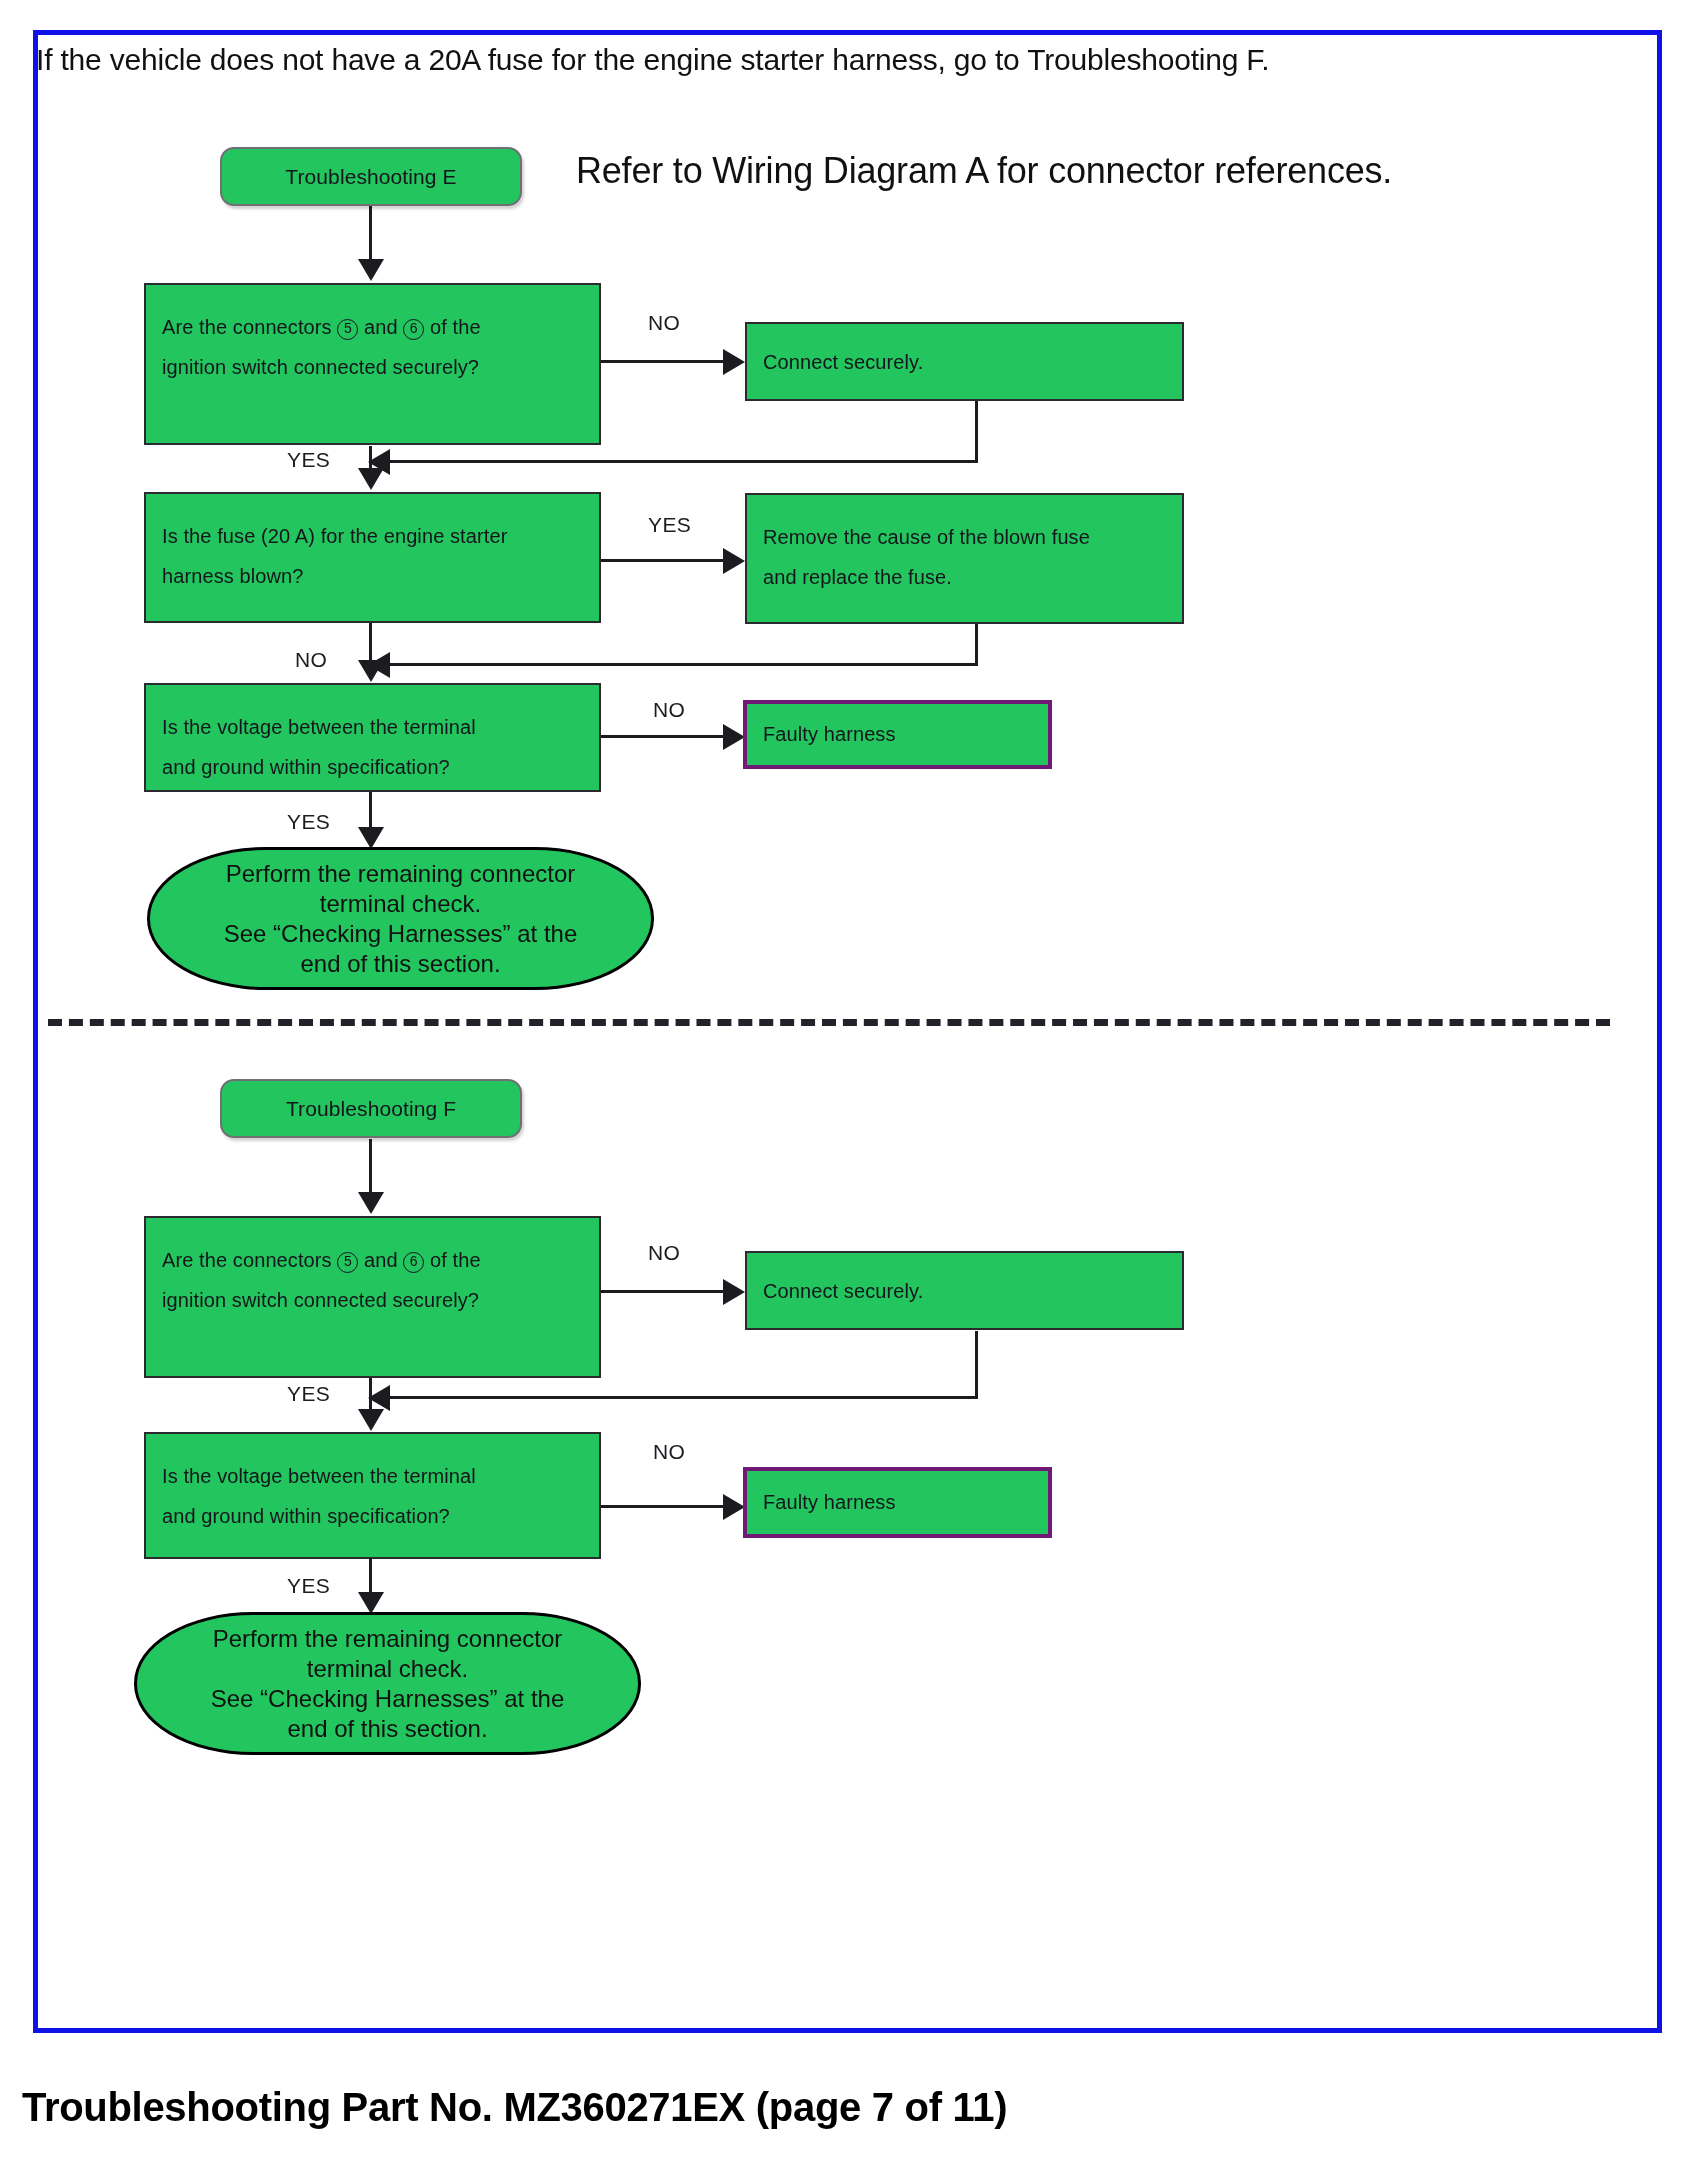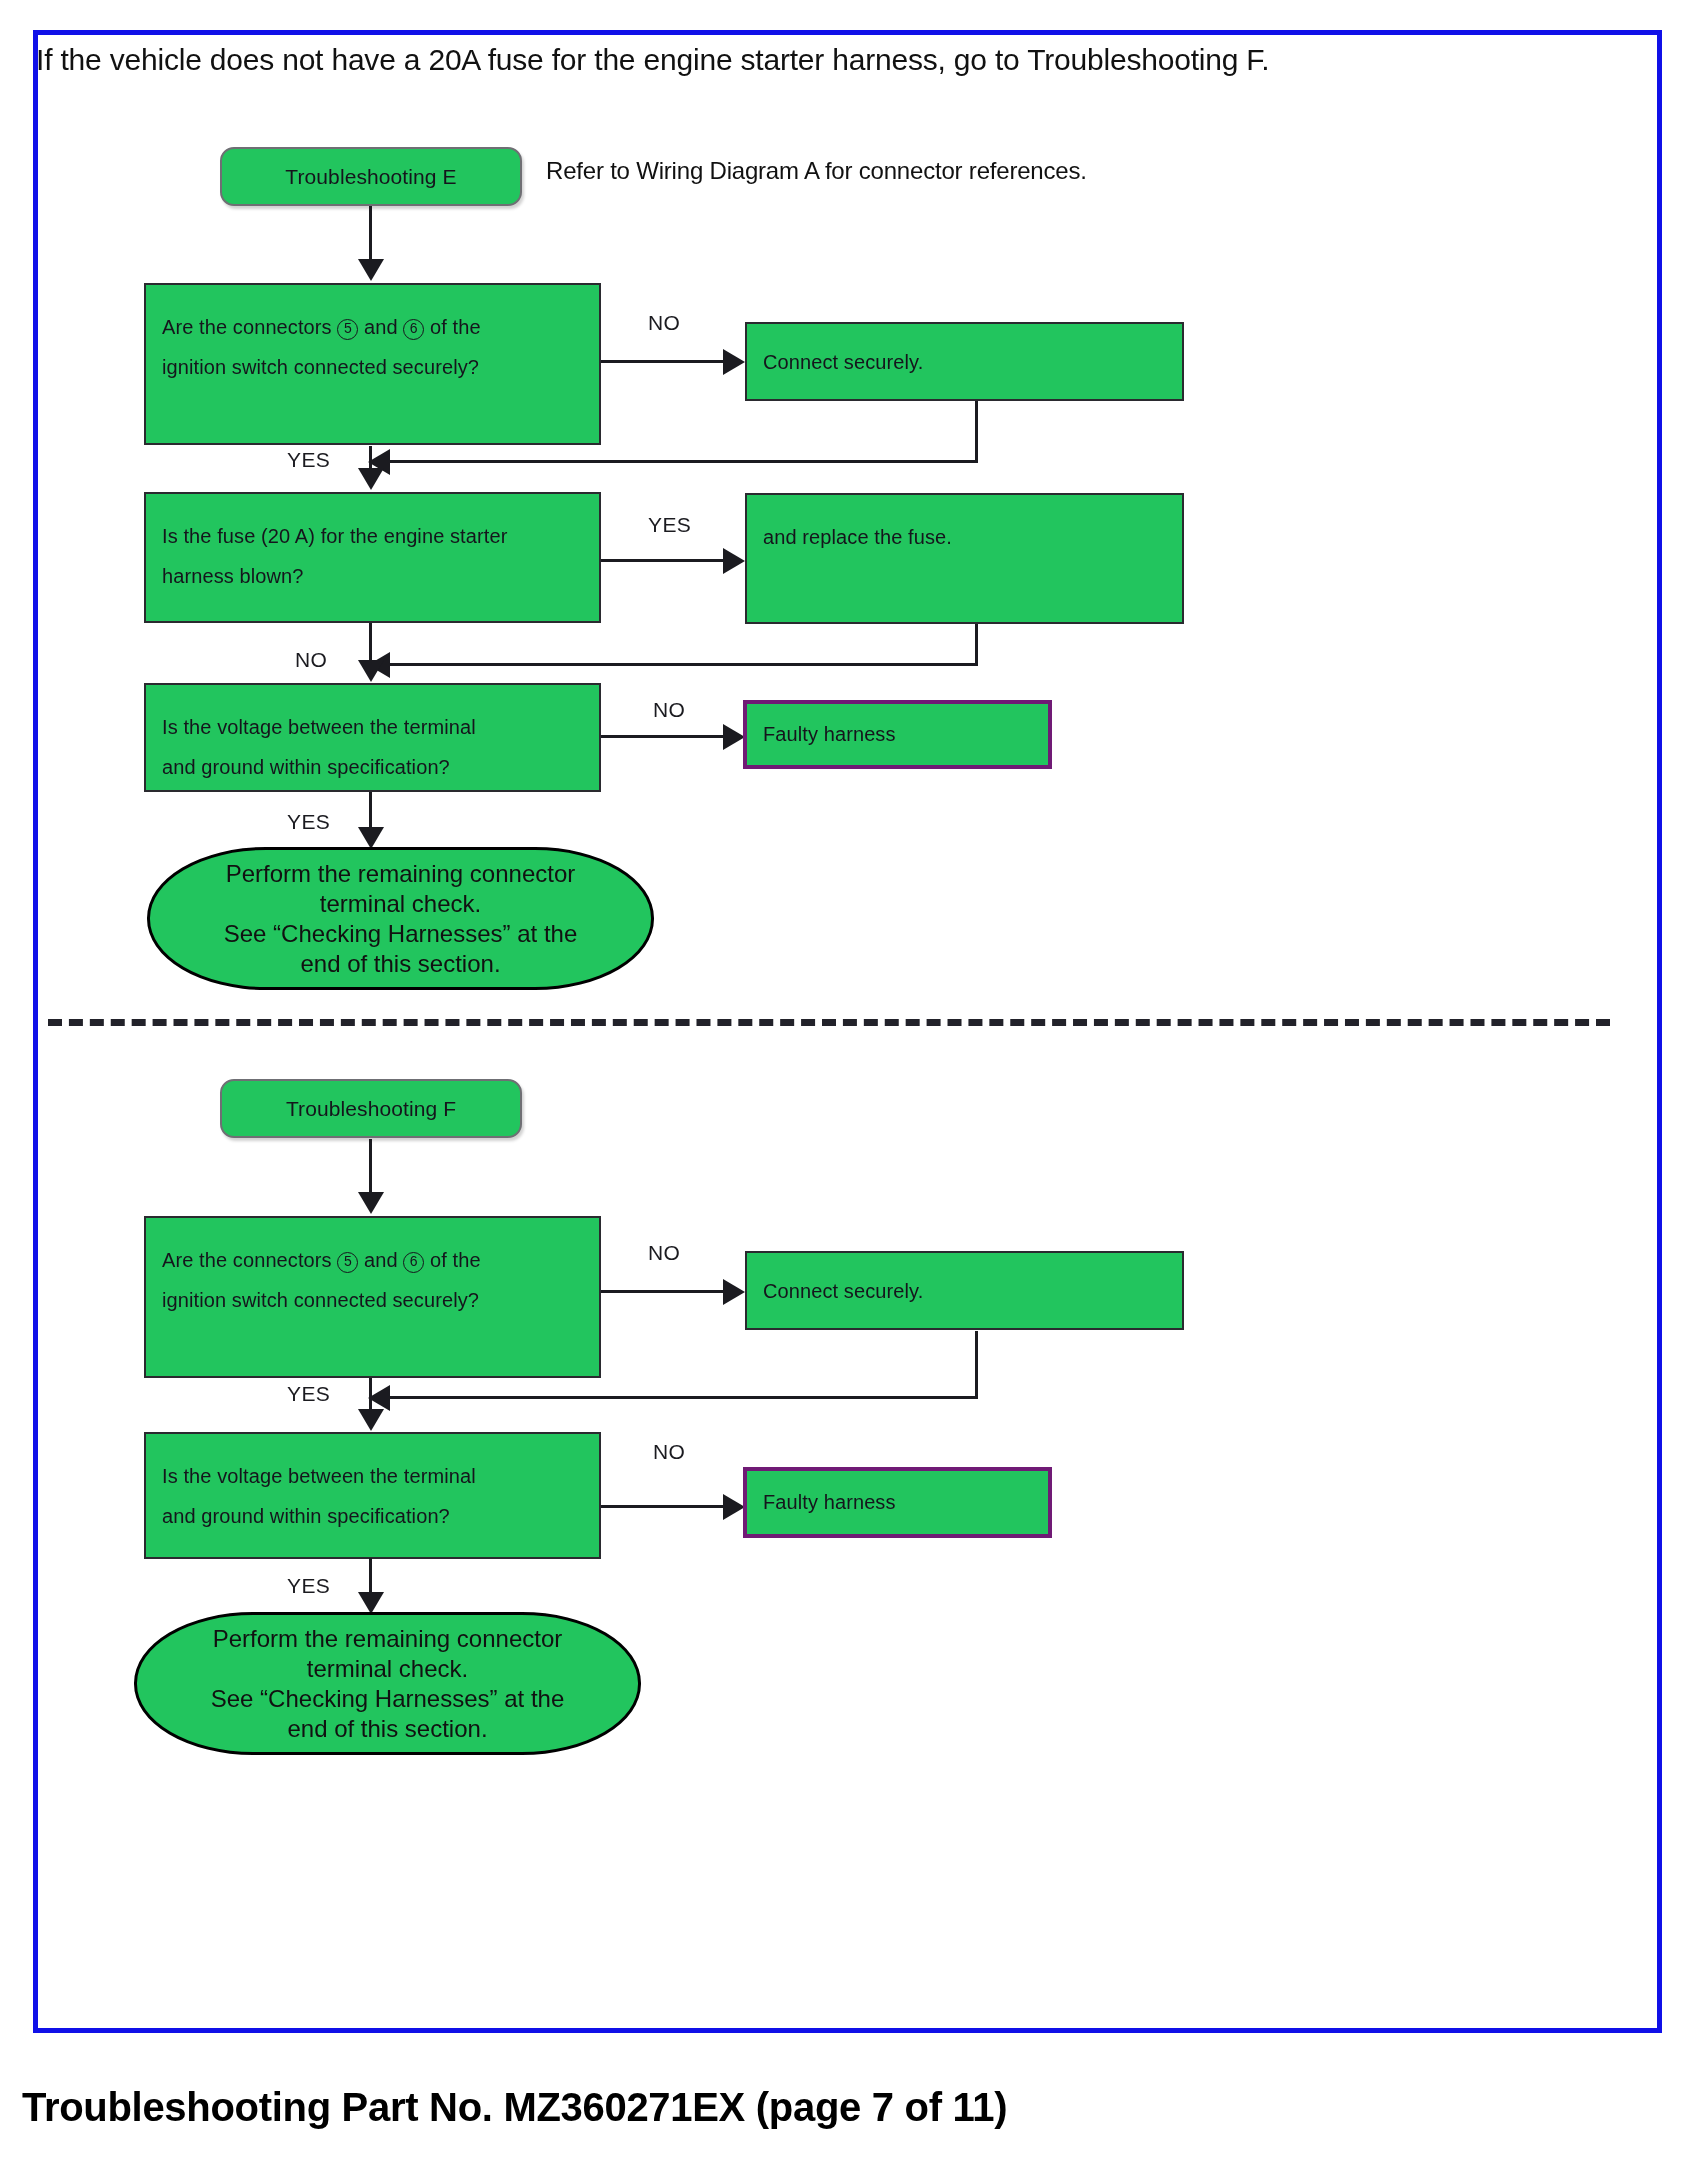--- a/index.html
+++ b/index.html
@@ -39,23 +39,23 @@
     top: 42px;
     width: 1525px;
     font-size: 30px;
     line-height: 36px;
     color: #111111;
     letter-spacing: -0.2px;
   }
   
   #wiring-note {
     position: absolute;
-    left: 546px;
+    left: 576px;
     top: 153px;
-    font-size: 24px;
+    font-size: 36px;
     line-height: 36px;
     color: #111111;
     letter-spacing: -0.2px;
   }
   
   .fc {
     position: absolute;
     left: 0;
     top: 0;
     width: 1684px;
@@ -227,20 +227,21 @@
     <div class="node rect-box" style="left:144px; top:492px; width:457px; height:131px;">
       <div>Is the fuse (20 A) for the engine starter</div>
       <div>harness blown?</div>
     </div>
 
     <div class="branch-label" style="left:648px; top:513px;">YES</div>
     <div class="line-h" style="left:601px; top:559px; width:124px;"></div>
     <div class="arrow-right" style="left:723px; top:548px;"></div>
 
     <div class="node rect-box" style="left:745px; top:493px; width:439px; height:131px;">
+      <div>Remove the cause of the blown fuse</div>
       <div>and replace the fuse.</div>
     </div>
 
     <div class="line-v" style="left:975px; top:624px; width:3px; height:42px;"></div>
     <div class="line-h" style="left:388px; top:663px; width:590px;"></div>
     <div class="arrow-left" style="left:368px; top:652px;"></div>
 
     <div class="line-v" style="left:369px; top:623px; width:3px; height:45px;"></div>
     <div class="branch-label" style="left:295px; top:648px;">NO</div>
     <div class="arrow-down" style="left:358px; top:660px;"></div>

